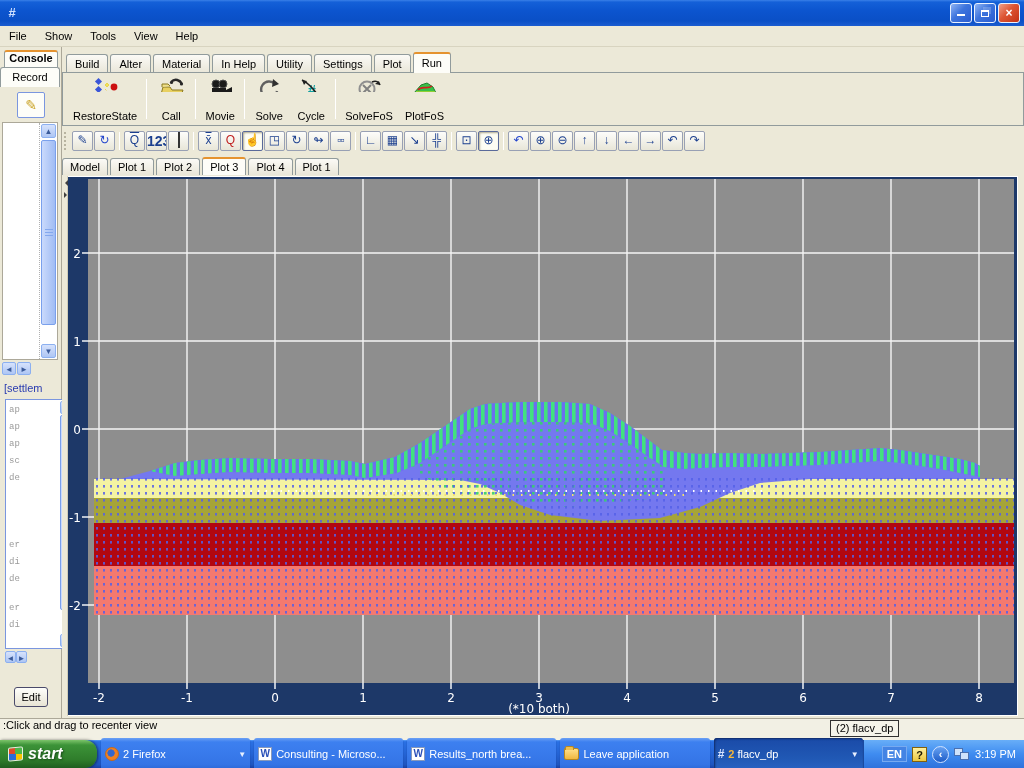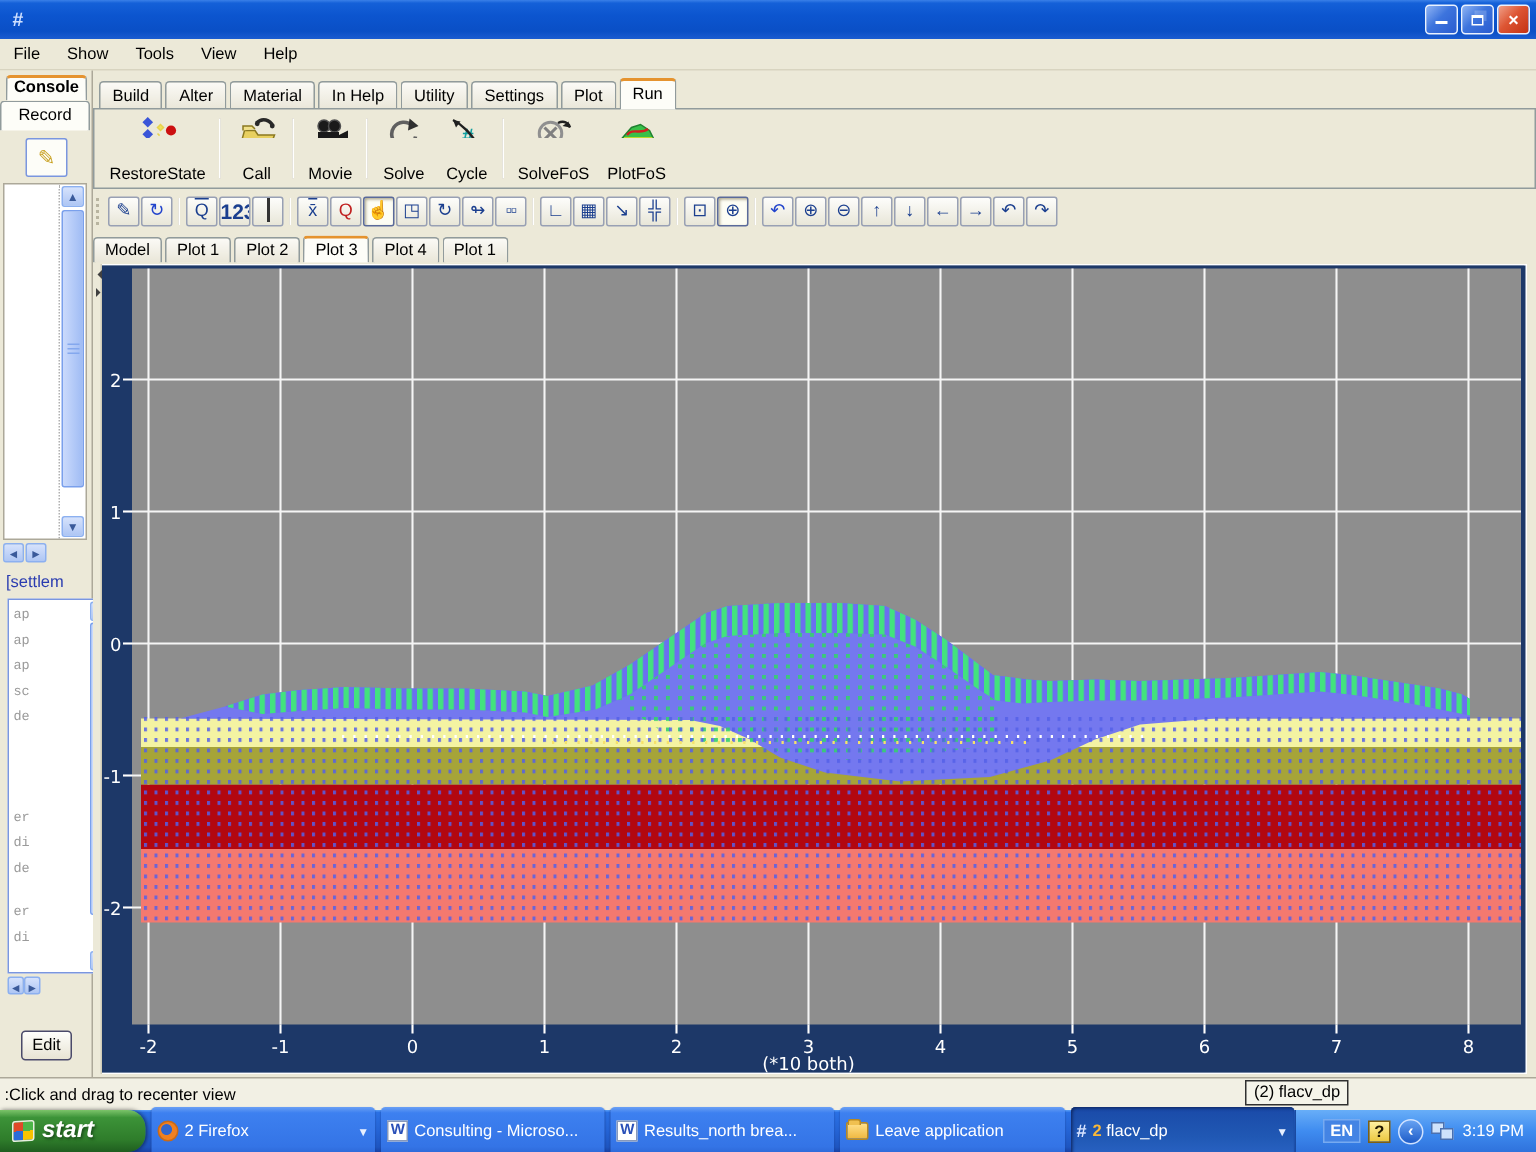--- a/index.html
+++ b/index.html
@@ -69,21 +69,21 @@
   .plottabs { left:62px; top:154px; width:800px; height:21px; }
   .plottabs .tab { padding:2px 7px; font-size:11px; }
 
   
   .splitter { left:62px; top:176px; width:6px; height:540px; background:#ece9d8; border-right:1px solid #d0ccb8; }
   .split-arrow { width:0; height:0; border:3px solid transparent; position:absolute; left:0; }
   .plotwrap { left:68px; top:176px; width:950px; height:540px; background:#1d3868; border:1px solid #fff; border-left:none; }
 
   
   .statusbar { left:0; top:718px; width:1024px; height:22px; background:#f2f0e4; border-top:1px solid #aca899;
-    display:flex; align-items:center; padding-left:3px; color:#000; }
+    display:flex; align-items:flex-start; padding-left:3px; color:#000; }
   .tooltip { left:830px; top:720px; height:17px; background:#f5f4ea; border:1px solid #303030; padding:1px 5px;
     color:#000; font-size:11px; z-index:9; }
 
   
   .taskbar { left:0; top:740px; width:1024px; height:28px;
     background:linear-gradient(180deg,#5aa0f8 0%,#2a70e4 6%,#2463d4 50%,#1e55c0 88%,#1941a5 100%);
     display:flex; align-items:center; }
   .startbtn { height:28px; width:97px; border-radius:0 12px 12px 0;
     background:linear-gradient(180deg,#7cc46a 0%,#3c9338 18%,#2f7d2b 70%,#1f5e1f 100%);
     display:flex; align-items:center; padding-left:8px; gap:5px; box-shadow:1px 0 3px #0008; }

